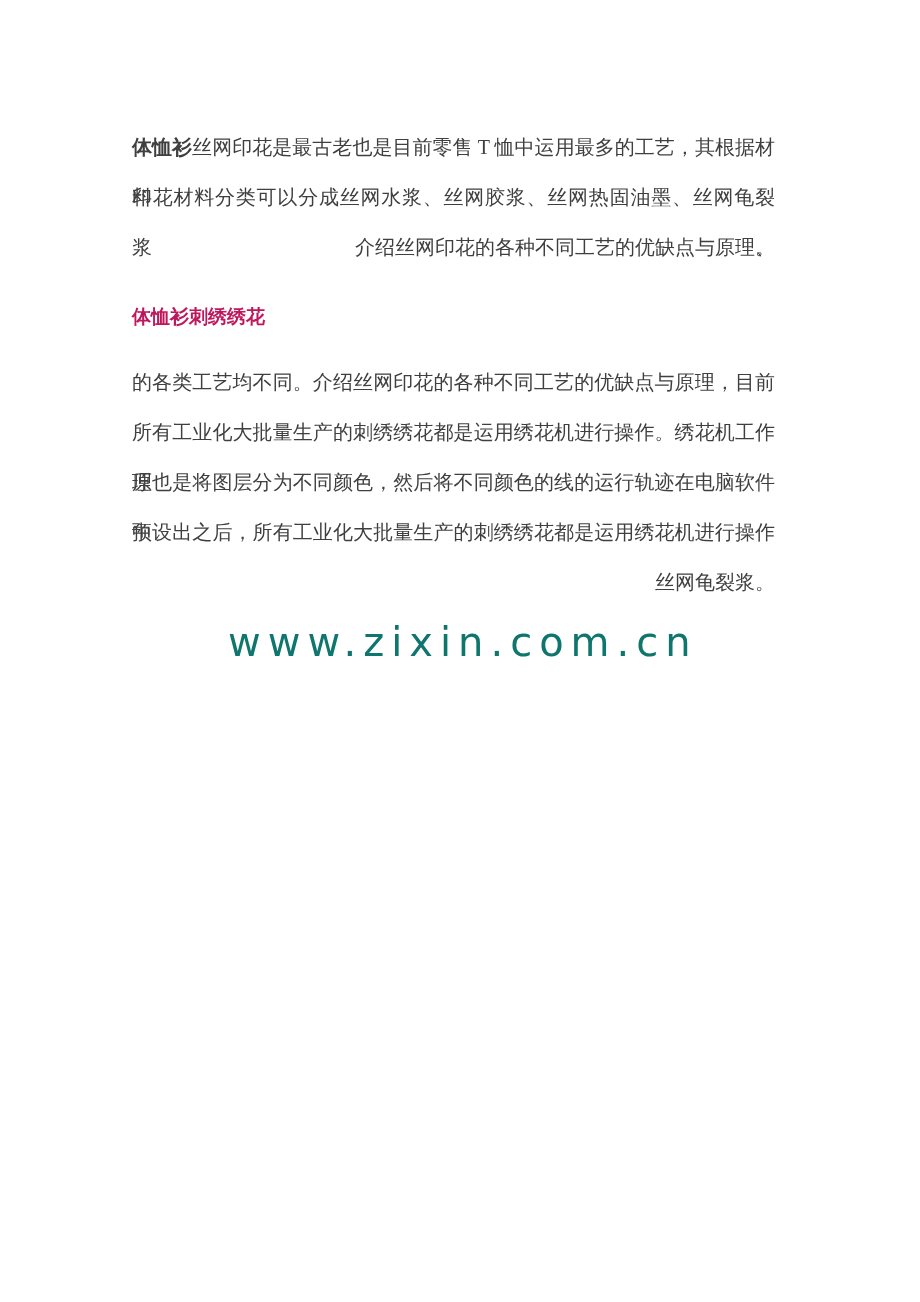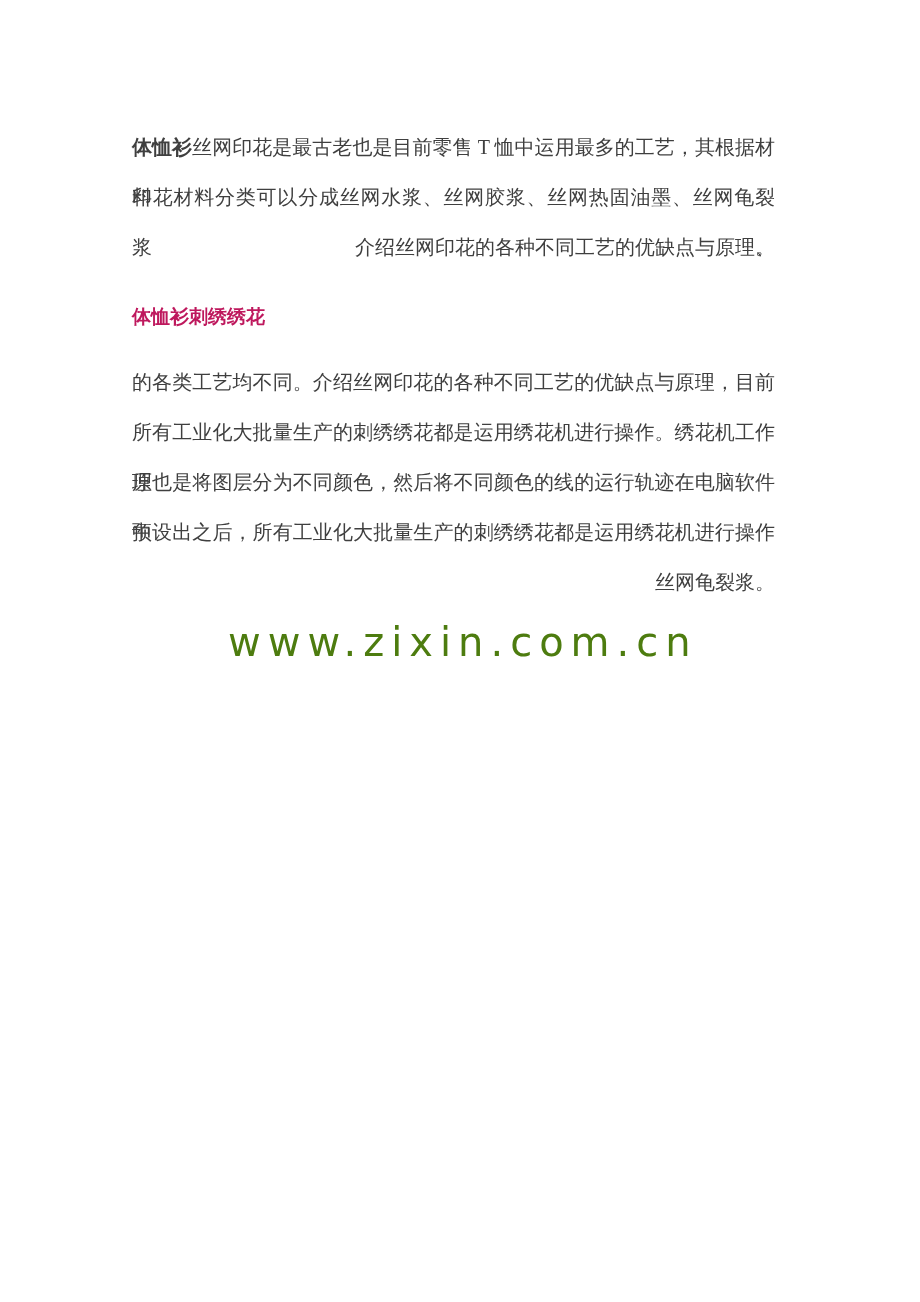--- a/index.html
+++ b/index.html
@@ -49,21 +49,21 @@
     color: #be185d;
   }
   .watermark {
     position: absolute;
     left: 228px;
     top: 622px;
     font-family: "DejaVu Sans", sans-serif;
     font-size: 40px;
     line-height: 1;
     letter-spacing: 7px;
-    color: #4d7c0f;
+    color: #0f766e;
     white-space: nowrap;
     pointer-events: none;
   }
 </style>
 </head>
 <body>
 
 <div class="page">
   <div class="content">
 

